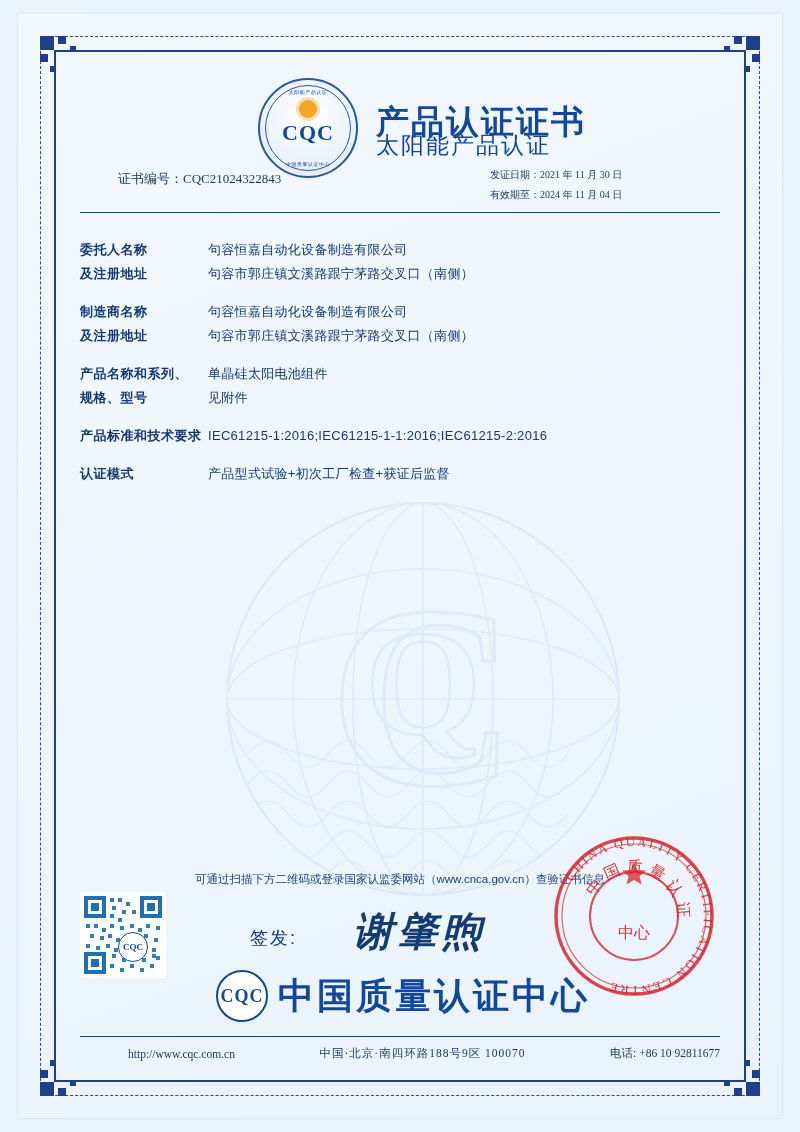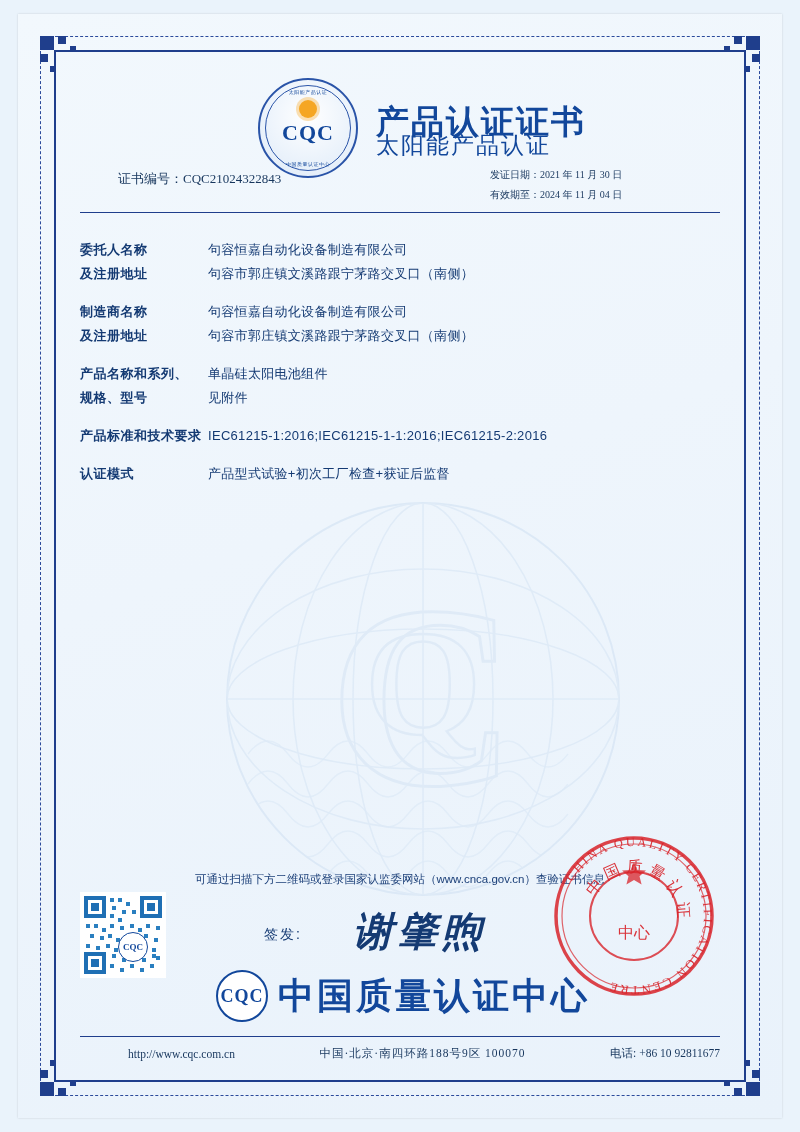--- a/index.html
+++ b/index.html
@@ -138,22 +138,22 @@
     background:#fff;
   }
   .qr svg{display:block;}
   .cqc-small{
     position:absolute;left:100px;top:918px;width:28px;height:28px;
     border-radius:50%;border:1.5px solid #12479b;background:#fff;
     font-size:9px;font-weight:bold;color:#12479b;text-align:center;line-height:28px;
     font-family:"Liberation Serif","DejaVu Serif",serif;
   }
   .sign-label{
-    position:absolute;left:246px;top:912px;
-    font-size:14px;color:#143a73;letter-spacing:2px;
+    position:absolute;left:232px;top:912px;
+    font-size:18px;color:#143a73;letter-spacing:2px;
   }
   .signature{
     position:absolute;left:312px;top:890px;
     font-family:"Liberation Serif","DejaVu Serif",serif;
     font-size:40px;color:#143a73;font-weight:bold;
     font-style:italic;letter-spacing:4px;margin-left:23px;
   }
   .org-line{
     position:absolute;left:198px;top:956px;display:flex;align-items:center;
   }

